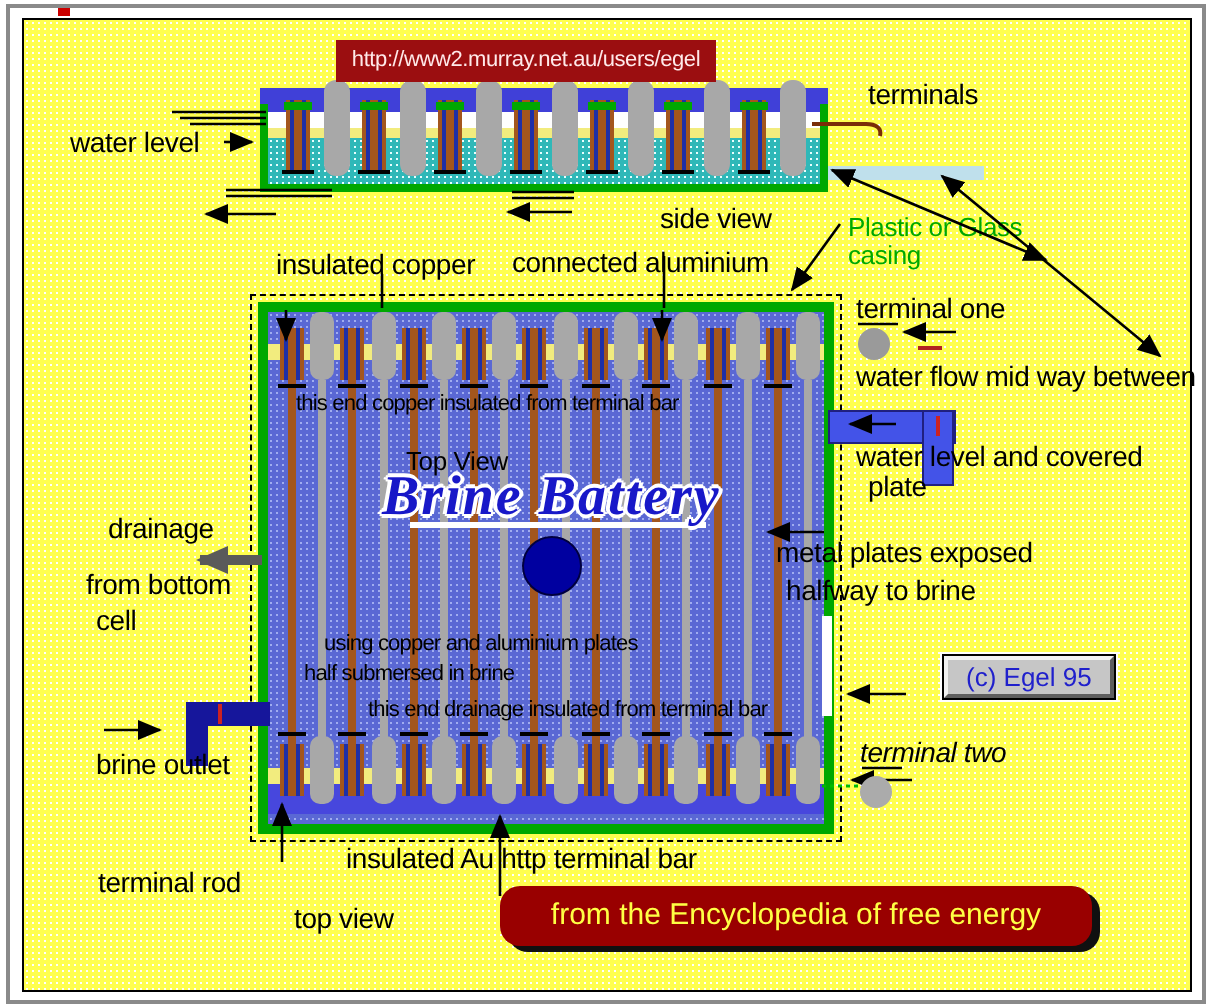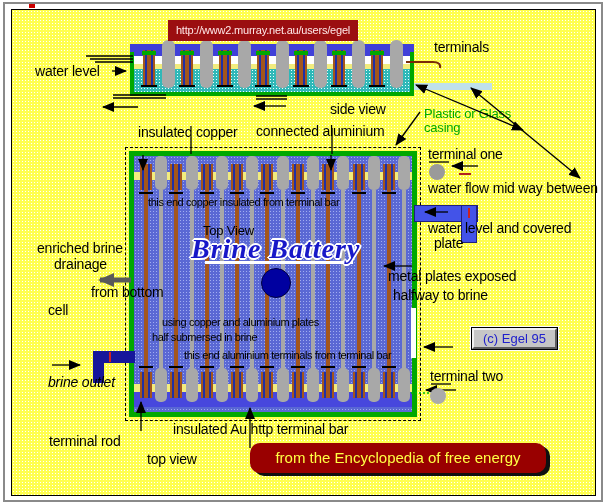--- a/index.html
+++ b/index.html
@@ -161,21 +161,21 @@
     <div class="abs" style="left:129px;top:151px;width:288px;height:266px;border:5px solid #00A800;box-sizing:border-box;z-index:6;"></div>
     <div class="abs" style="left:411px;top:308px;width:5px;height:50px;background:#fff;z-index:10;"></div>
 
     <div class="note" style="left:148px;top:196px;">this end copper insulated from terminal bar</div>
     <div class="lbl" style="left:203px;top:224px;z-index:9;">Top View</div>
     <div class="bb-title">Brine Battery</div>
     <div class="abs" style="left:205px;top:261px;width:148px;height:3px;background:#fff;z-index:7;"></div>
     <div class="abs" style="left:261px;top:268px;width:28px;height:28px;border-radius:50%;background:#0000A0;border:1px solid #000040;z-index:8;"></div>
     <div class="note" style="left:162px;top:316px;">using copper and  aluminium plates</div>
     <div class="note" style="left:152px;top:331px;">half submersed in brine</div>
-    <div class="note" style="left:184px;top:349px;">this end aluminium terminals from terminal bar</div>
+    <div class="note" style="left:184px;top:349px;">this end drainage insulated from terminal bar</div>
   </div>
 
   <div class="abs" style="left:414px;top:205px;width:62px;height:15px;background:#4353E8;border:1px solid #202080;z-index:25;"></div>
   <div class="abs" style="left:461px;top:205px;width:14px;height:36px;background:#4353E8;border:1px solid #202080;z-index:25;"></div>
   <div class="abs" style="left:468px;top:208px;width:2px;height:10px;background:#CC2222;z-index:26;"></div>
 
   <div class="abs" style="left:95px;top:351px;width:40px;height:12px;background:#16169B;z-index:25;"></div>
   <div class="abs" style="left:93px;top:351px;width:11px;height:32px;background:#16169B;z-index:25;"></div>
   <div class="abs" style="left:109px;top:352px;width:2px;height:10px;background:#CC2222;z-index:26;"></div>
 
@@ -186,27 +186,26 @@
 
   <div class="lbl big" style="left:434px;top:40px;">terminals</div>
   <div class="lbl grn" style="left:424px;top:107px;">Plastic or Glass</div>
   <div class="lbl grn" style="left:424px;top:121px;">casing</div>
   <div class="lbl big" style="left:428px;top:147px;">terminal one</div>
   <div class="lbl big" style="left:428px;top:181px;">water flow mid way between</div>
   <div class="lbl big" style="left:428px;top:221px;">water level and covered</div>
   <div class="lbl big" style="left:434px;top:236px;">plate</div>
   <div class="lbl big" style="left:393px;top:288px;">halfway to brine</div>
   <div class="lbl big" style="left:388px;top:269px;">metal plates exposed</div>
-  <div class="lbl big" style="left:430px;top:369px;">terminal two</div>
-
-  <div class="lbl big" style="left:37px;top:241px;">enriched brine</div>
+  <div class="lbl big" style="left:430px;top:369px;font-style:italic;">terminal two</div>
+
   <div class="lbl big" style="left:54px;top:257px;">drainage</div>
-  <div class="lbl big" style="left:43px;top:285px;margin-left:48px;">from bottom</div>
+  <div class="lbl big" style="left:43px;top:285px;">from bottom</div>
   <div class="lbl big" style="left:48px;top:303px;">cell</div>
-  <div class="lbl big" style="left:48px;top:375px;font-style:italic;">brine outlet</div>
+  <div class="lbl big" style="left:48px;top:375px;">brine outlet</div>
   <div class="lbl big" style="left:49px;top:434px;">terminal rod</div>
   <div class="lbl big" style="left:173px;top:422px;">insulated Au http terminal bar</div>
   <div class="lbl big" style="left:147px;top:452px;">top view</div>
 
   <div class="abs" style="left:470px;top:326px;z-index:30;">
     <div style="border:1px solid #ffffff;background:#000;padding:1px;">
       <div style="background:#C6C6C6;border-top:2px solid #F2F2F2;border-left:2px solid #F2F2F2;
                   border-right:2px solid #5E5E5E;border-bottom:2px solid #5E5E5E;
                   padding:1px 9px;font:13px 'Liberation Sans',sans-serif;color:#2020CC;white-space:nowrap;text-align:center;">(c) Egel 95</div>
     </div>

